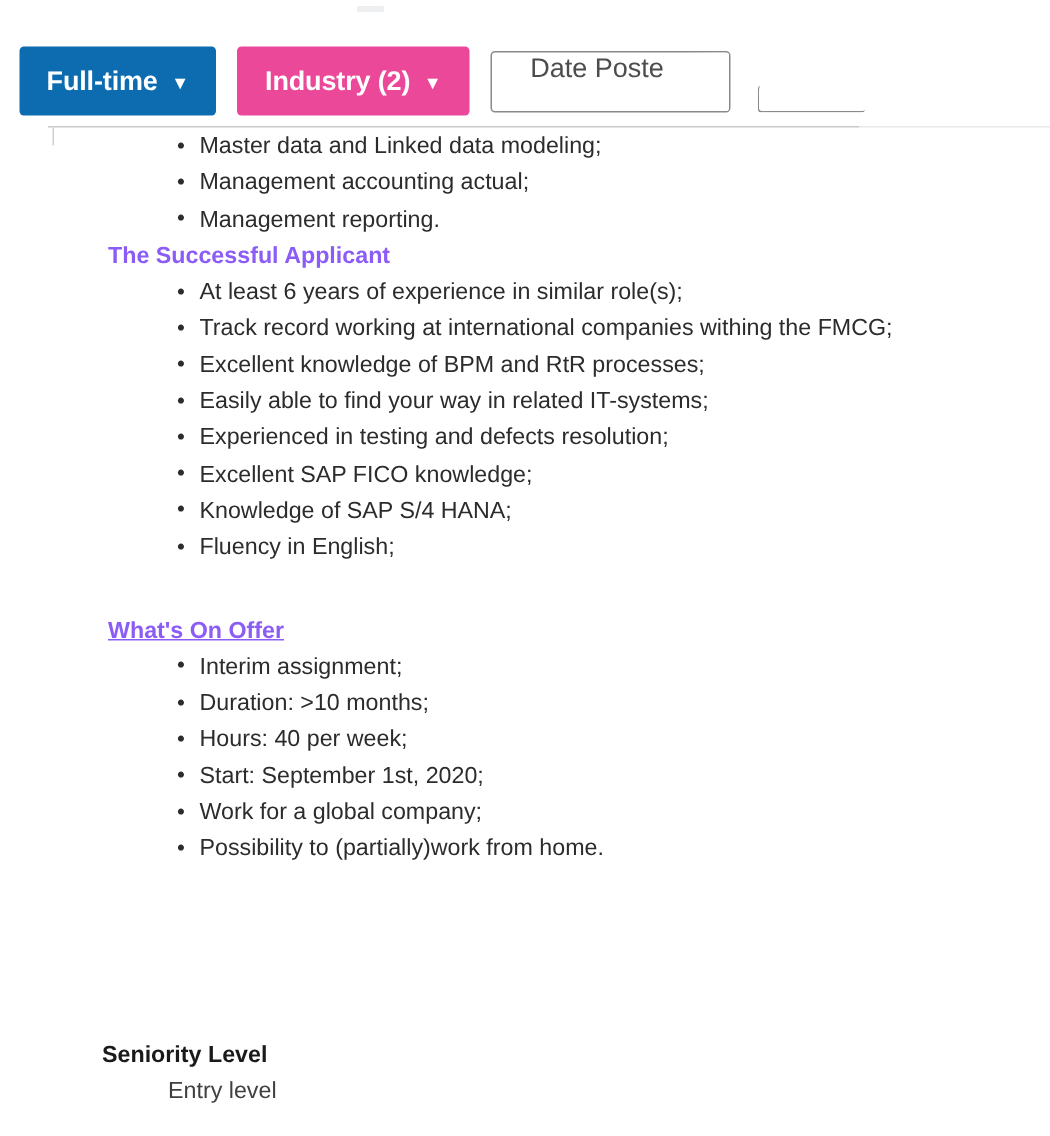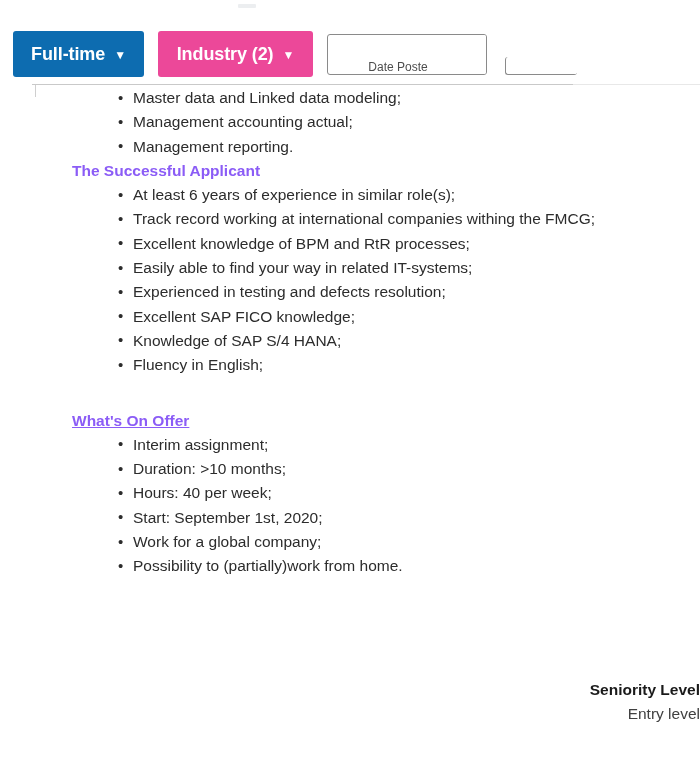--- a/index.html
+++ b/index.html
@@ -72,24 +72,24 @@
 
   .outlined {
     position: absolute;
     top: 3px;
     height: 41px;
     background: #ffffff;
     border: 1px solid #8a8a8a;
     border-radius: 3px;
     color: #4d4d4d;
     font-family: "Liberation Sans", sans-serif;
-    font-size: 12px;
+    font-size: 18px;
     font-weight: normal;
     display: flex;
-    align-items: flex-end;
+    align-items: flex-start;
     cursor: pointer;
     white-space: nowrap;
     overflow: hidden;
     padding-left: 14px;
   }
 
   
   #btn-date-posted {
     left: 327px;
     width: 160px;
@@ -197,24 +197,23 @@
     font-size: 15px;
     color: #2c2c2c;
   }
 
   .gap-lg { height: 31px; }
 
   
   #job-meta {
     position: absolute;
     left: 0;
-    top: 678px;
+    top: 692px;
     width: 700px;
     padding-left: 68px;
-    text-align: right;
   }
   #job-meta .meta-label {
     font-size: 15.5px;
     font-weight: bold;
     color: #1a1a1a;
     line-height: 24px;
   }
   #job-meta .meta-value {
     font-size: 15.5px;
     font-weight: normal;

